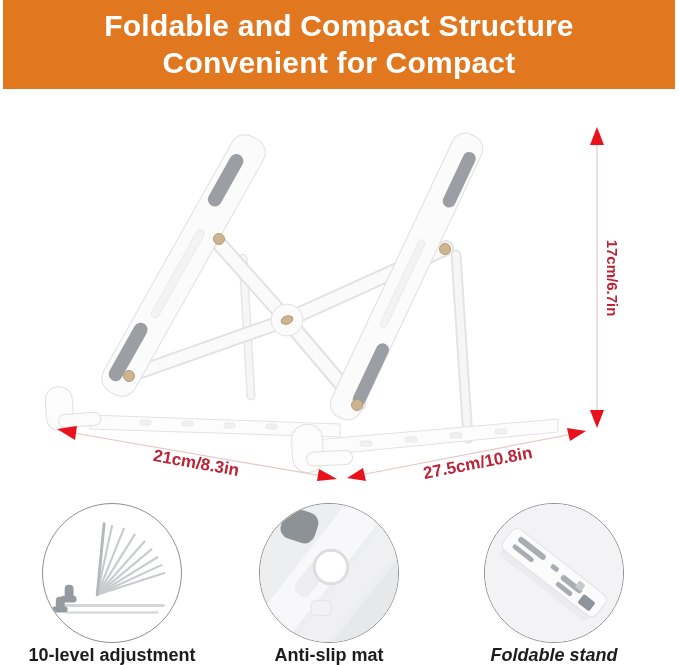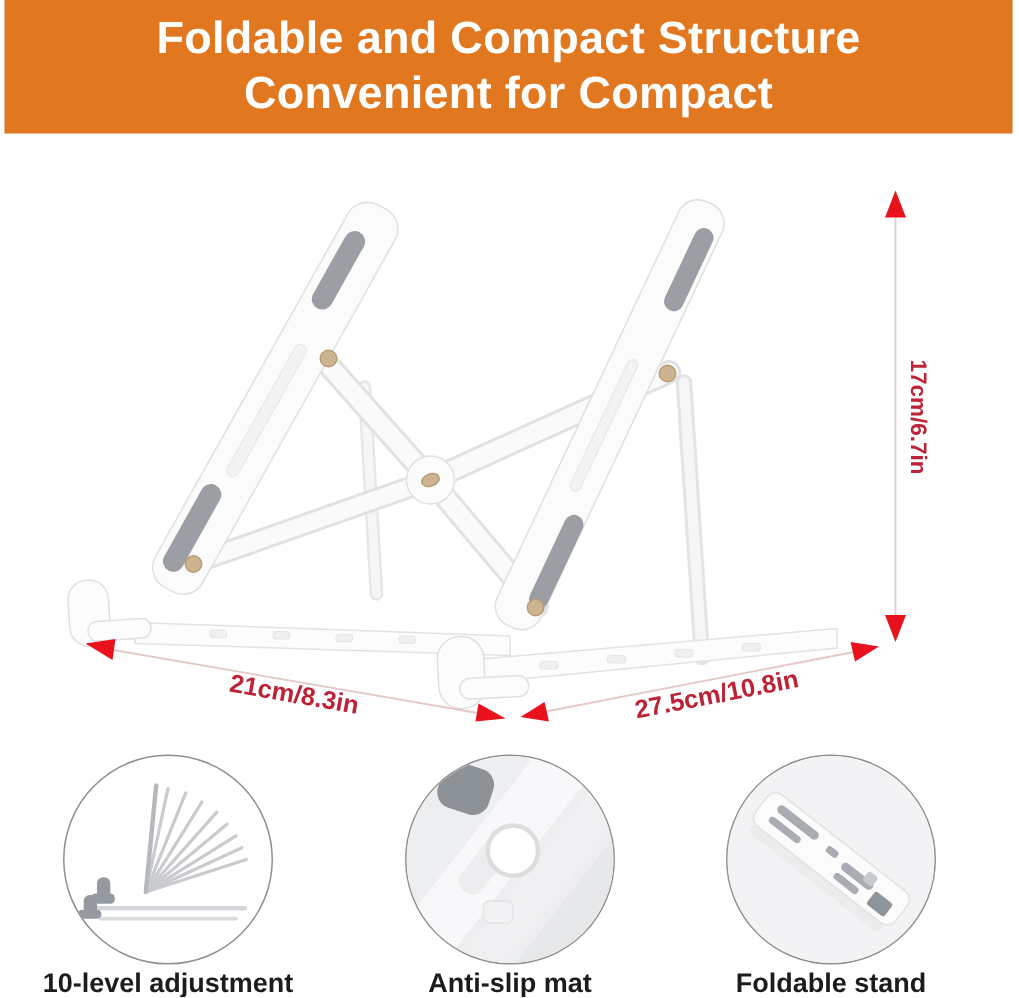--- a/index.html
+++ b/index.html
@@ -22,21 +22,21 @@
   .dim-text{fill:#BC2336;font-family:"Liberation Sans",sans-serif;font-weight:bold;}
   
   .feature{position:absolute;top:503px;width:200px;text-align:center;}
   .feature .circle{
     width:140px;height:140px;border:1px solid #8f8f8f;border-radius:50%;
     margin:0 auto;overflow:hidden;background:#ffffff;box-sizing:border-box;
   }
   .feature figcaption{
     margin-top:2px;font-size:18px;font-weight:700;color:#1c1c1c;line-height:20px;
   }
-  .f1{left:12px;} .f2{left:240px;} .f3{left:454px;}
+  .f1{left:12px;} .f2{left:229px;} .f3{left:454px;font-style:italic;}
   figure{margin:0;padding:0;}
 </style>
 </head>
 <body>
 
 <div class="stage">
 
   <header class="banner">
     <div class="line">Foldable and Compact Structure</div>
     <div class="line">Convenient for Compact</div>

